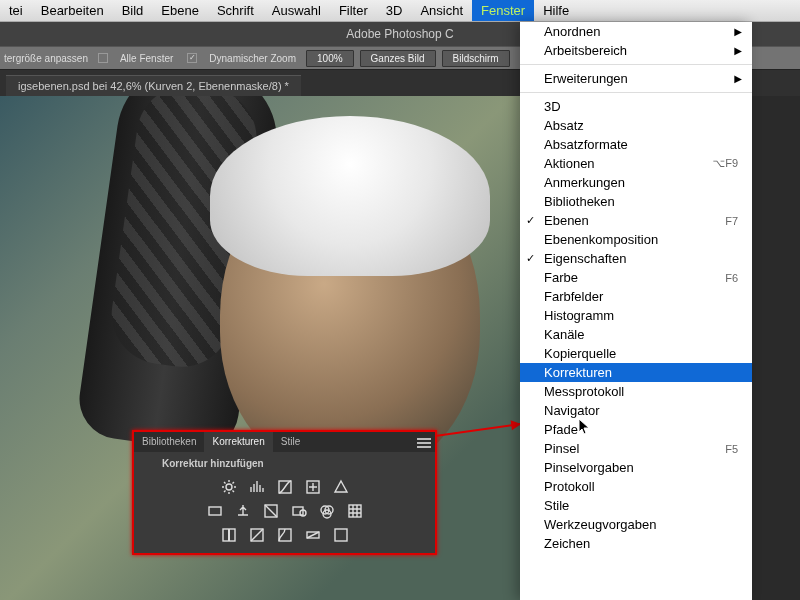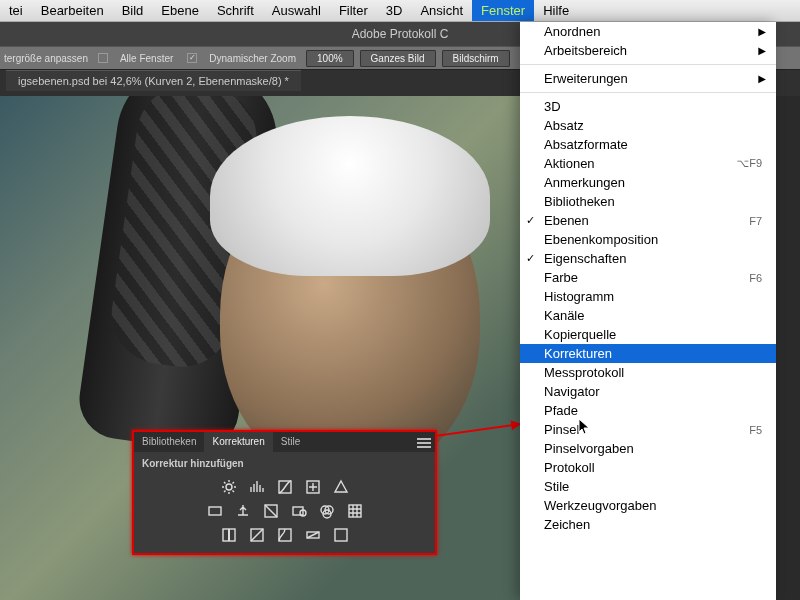--- a/index.html
+++ b/index.html
@@ -9,44 +9,44 @@
 .menubar-item { padding: 0 9px; height: 22px; display: flex; align-items: center; cursor: default; }
 .menubar-item.open { background: #1069d6; color: #bef264; }
 
 .app-title { background: #414141; height: 24px; text-align: center; color: #ccc; font-size: 12px; line-height: 24px; }
 
 .options-bar { background: #737373; height: 24px; display: flex; align-items: center; gap: 6px; padding: 0 4px; font-size: 10px; color: #ddd; border-top: 1px solid #555; border-bottom: 1px solid #222; }
 .opt-check { display: inline-flex; gap: 12px; padding: 0 4px; }
 .opt-check .box { width: 10px; height: 10px; border: 1px solid #999; display: inline-flex; align-items: center; justify-content: center; font-size: 8px; }
 .opt-btn { background: #595959; border: 1px solid #333; border-radius: 1px; padding: 2px 10px; color: #eee; font-size: 10px; }
 
-.tab-bar { background: #303030; height: 26px; display: flex; align-items: flex-start; padding-left: 6px; }
+.tab-bar { background: #303030; height: 26px; display: flex; align-items: flex-end; padding-left: 6px; }
 .doc-tab { background: #3a3a3a; color: #ccc; font-size: 11px; padding: 4px 12px; border-top: 1px solid #555; }
 
 .canvas { position: absolute; left: 0; top: 96px; width: 520px; height: 504px; background: linear-gradient(135deg,#3a5a62 0%, #6a7e72 25%, #8a9778 50%, #4e6458 80%); overflow: hidden; }
 .canvas .face { position: absolute; right: 40px; top: 60px; width: 260px; height: 320px; background: radial-gradient(circle at 40% 40%, #c9a986 0%, #8a6f54 55%, #3d3a30 100%); border-radius: 50% 50% 45% 45%; }
 .canvas .helmet { position: absolute; right: 30px; top: 20px; width: 280px; height: 160px; background: radial-gradient(circle at 50% 30%, #fff 0%, #e8e8e8 45%, #bcbcbc 100%); border-radius: 50% 50% 35% 35%; }
 .canvas .paddle { position: absolute; left: 100px; top: -30px; width: 160px; height: 380px; background: linear-gradient(90deg, #1a1a1a 0%, #3a3a3a 50%, #1a1a1a 100%); border-radius: 70px 70px 40px 40px; transform: rotate(8deg); }
 .canvas .paddle::after { content:""; position:absolute; left:20px; top:20px; width:120px; height:280px; background: repeating-linear-gradient(45deg,#222 0 10px,#444 10px 20px); border-radius:50px; opacity:.6;}
 
 .adjust-panel { position: absolute; left: 132px; top: 430px; width: 305px; height: 125px; background: #3a3a3a; border: 2px solid #d00; box-shadow: 0 0 4px #d00; }
 .panel-tabs { display: flex; background: #2c2c2c; height: 20px; align-items: center; }
 .ptab { font-size: 10px; color: #bbb; padding: 0 8px; height: 20px; line-height: 20px; }
 .ptab.active { background: #3a3a3a; color: #eee; }
 .panel-menu { position: absolute; right: 4px; top: 4px; width: 14px; height: 12px; }
 .panel-menu span { display:block; height:2px; background:#bbb; margin:2px 0; }
-.panel-head { font-size: 10px; color: #ccc; padding: 6px 8px; font-weight: bold; }
+.panel-head { font-size: 10px; color: #ccc; padding: 6px 8px; font-weight: bold; margin-left: 20px; }
 .icon-row { display: flex; gap: 12px; padding: 4px 0; justify-content: center; }
 .adj-icon { width: 16px; height: 16px; display: inline-block; }
 .adj-icon svg { width: 16px; height: 16px; stroke: #ddd; fill: none; stroke-width: 1.4; }
 
 .arrow { position: absolute; left: 435px; top: 435px; width: 90px; height: 2px; background: #d00; transform: rotate(-8deg); transform-origin: left center; }
 .arrow::after { content: ""; position: absolute; right: -2px; top: -4px; border: 5px solid transparent; border-left: 10px solid #d00; }
 
-.dropdown { position: absolute; left: 520px; top: 22px; width: 256px; height: 578px; background: #fff; box-shadow: -4px 0 12px rgba(0,0,0,.3); font-size: 13px; color: #000; }
+.dropdown { position: absolute; left: 520px; top: 22px; width: 232px; height: 578px; background: #fff; box-shadow: -4px 0 12px rgba(0,0,0,.3); font-size: 13px; color: #000; }
 .dd-item { height: 19px; padding: 0 20px 0 24px; display: flex; align-items: center; position: relative; cursor: default; }
 .dd-item.highlight { background: #1069d6; color: #fff; }
 .dd-item .arrow-r { position: absolute; right: 10px; font-size: 10px; }
 .dd-item .short { position: absolute; right: 14px; font-size: 11px; color: #666; }
 .dd-item .check { position: absolute; left: 6px; font-size: 11px; }
 .dd-sep { height: 1px; background: #ddd; margin: 4px 0; }
 
 .cursor { position:absolute; left:578px; top:418px; width:14px; height:18px; z-index:50; }
 .cursor svg { width:14px; height:18px; }
 </style>
@@ -60,21 +60,21 @@
     <div class="menubar-item">Ebene</div>
     <div class="menubar-item">Schrift</div>
     <div class="menubar-item">Auswahl</div>
     <div class="menubar-item">Filter</div>
     <div class="menubar-item">3D</div>
     <div class="menubar-item">Ansicht</div>
     <div class="menubar-item open">Fenster</div>
     <div class="menubar-item">Hilfe</div>
   </div>
 
-<div class="app-title">Adobe Protokoll C</div>
+<div class="app-title">Adobe Photoshop C</div>
 
 <div class="options-bar">
   <span>tergröße anpassen</span>
   <span class="opt-check">
       <span class="box"></span>
       <span>Alle Fenster</span>
     </span>
   <span class="opt-check">
       <span class="box">✓</span>
       <span>Dynamischer Zoom</span>
@@ -220,20 +220,23 @@
     </div>
     <div class="dd-item">
       <span class="check">✓</span>
       <span>Eigenschaften</span>
     </div>
     <div class="dd-item">
       <span>Farbe</span>
       <span class="short">F6</span>
     </div>
     <div class="dd-item">
+      <span>Farbfelder</span>
+    </div>
+    <div class="dd-item">
       <span>Histogramm</span>
     </div>
     <div class="dd-item">
       <span>Kanäle</span>
     </div>
     <div class="dd-item">
       <span>Kopierquelle</span>
     </div>
     <div class="dd-item highlight">
       <span>Korrekturen</span>

